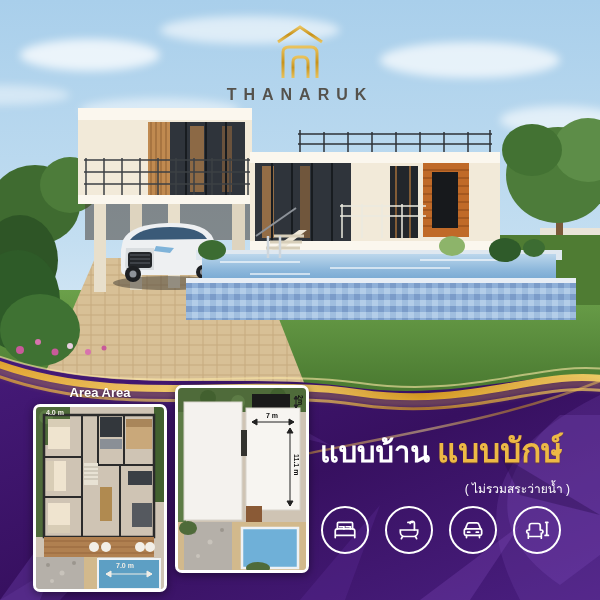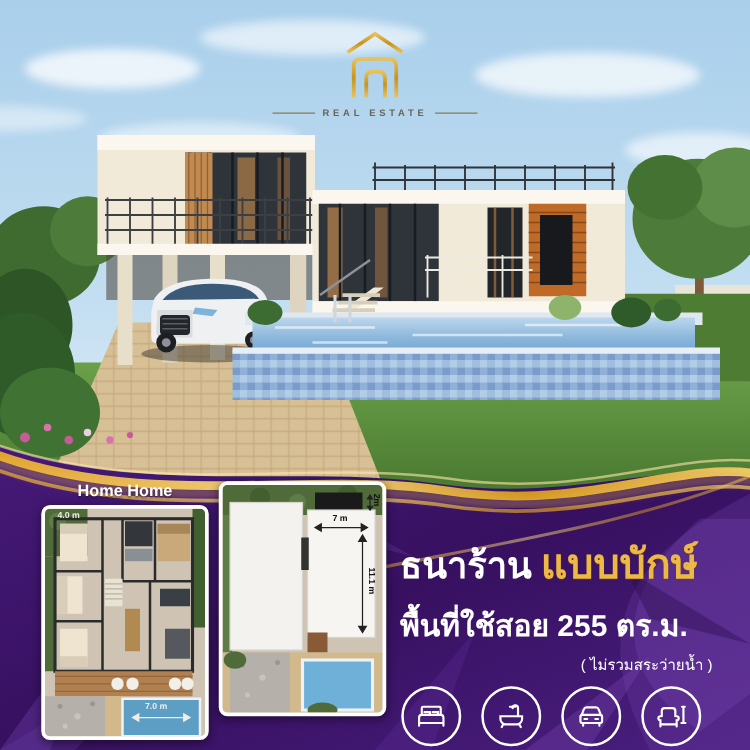--- a/index.html
+++ b/index.html
@@ -207,25 +207,21 @@
             <stop offset="1" stop-color="#e9c25c"></stop>
         </linearGradient>
       </defs>
       <g stroke="url(#goldlogo)" stroke-width="3" fill="none">
         <path d="M10 20 L32 5 L54 20"></path>
         <path d="M15 56 V30 Q15 25 21 25 H43 Q49 25 49 31 V56"></path>
         <path d="M25 56 V40 Q25 35 30 35 H35 Q40 35 40 41 V56"></path>
         <path d="M32 56 V46"></path>
       </g>
     </svg>
-    <div class="logo-sub">
-      <span class="line"></span>
-      <span class="txt">REAL ESTATE</span>
-      <span class="line"></span>
-    </div>
+    <div class="logo-name">THANARUK</div>
   </div>
 
   <div class="purple">
     <svg width="600" height="265" viewBox="0 0 600 265">
       <defs>
         <linearGradient id="purp" x1="0" y1="0" x2="1" y2="1">
           <stop offset="0" stop-color="#451a78"></stop>
             <stop offset=".5" stop-color="#371060"></stop>
             <stop offset="1" stop-color="#4a1f80"></stop>
         </linearGradient>
@@ -254,21 +250,21 @@
         <path d="M-5 28 C 120 74 250 40 360 58 C 470 74 540 34 605 44" stroke="url(#goldr)" stroke-width="7" opacity=".95"></path>
         <path d="M-5 40 C 120 86 250 52 360 70 C 470 86 540 46 605 56" stroke="url(#goldr)" stroke-width="3" opacity=".7"></path>
         <path d="M-5 20 C 120 64 250 32 360 48 C 470 64 540 26 605 34" stroke="#ffe9a8" stroke-width="2" opacity=".6"></path>
         <path d="M300 120 C 420 96 520 80 610 42" stroke="url(#goldr)" stroke-width="2.5" opacity=".5"></path>
         <path d="M-5 34 C 120 80 250 46 360 64 C 470 80 540 40 605 50" stroke="#f8c84a" stroke-width="9" opacity=".3" filter="url(#blur2)"></path>
       </g>
     </svg>
   </div>
 
   <div class="plan-card" style="left:32px;top:385px;">
-    <div class="plan-label">Home Home</div>
+    <div class="plan-label">Area Area</div>
     <div class="plan-frame">
       <svg width="128" height="182" viewBox="0 0 128 182">
         <rect width="128" height="182" fill="#cfc4b4"></rect>
         <rect x="0" y="0" width="34" height="38" fill="#4f6b3a"></rect>
         <rect x="118" y="0" width="10" height="95" fill="#42602f"></rect>
         <rect x="0" y="38" width="8" height="92" fill="#4f6b3a"></rect>
         <circle cx="10" cy="10" r="7" fill="#5d7c46"></circle>
           <circle cx="24" cy="24" r="8" fill="#42602f"></circle>
         <rect x="8" y="8" width="110" height="122" fill="none" stroke="#2b2b2b" stroke-width="2.5"></rect>
         <path d="M46 8v122M8 50h38M8 90h38M62 8v50M62 58h56M88 58v-50M84 58v72" stroke="#2b2b2b" stroke-width="2"></path>
@@ -335,23 +331,22 @@
         <ellipse cx="80" cy="180" rx="12" ry="6" fill="#4f6b3a"></ellipse>
       </svg>
       <span class="dim" style="left:88px;top:24px;">7 m</span>
       <span class="dim vert" style="left:122px;top:66px;">11.1 m</span>
       <span class="dim vert" style="left:126px;top:7px;">2m</span>
     </div>
   </div>
 
   <div class="info">
     <div class="title-line">
-      <span class="title-prefix">ธนาร้าน</span><span class="title-name">แบบบักษ์</span>
+      <span class="title-prefix">แบบบ้าน</span><span class="title-name">แบบบักษ์</span>
     </div>
-    <div class="area-line">พื้นที่ใช้สอย 255 ตร.ม.</div>
     <div class="area-note">( ไม่รวมสระว่ายน้ำ )</div>
 
     <div class="amenities">
       <div class="amenity">
         <div class="ring">
           <svg width="26" height="26" viewBox="0 0 24 24" fill="none" stroke="#fff" stroke-width="1.6" stroke-linecap="round">
             <path d="M5 11V6q0-1 1-1h12q1 0 1 1v5"></path>
               <path d="M7 9h4v2M13 9h4v2"></path>
             <path d="M3 17v-4q0-2 2-2h14q2 0 2 2v4zM3 17v2M21 17v2"></path>
           </svg>

